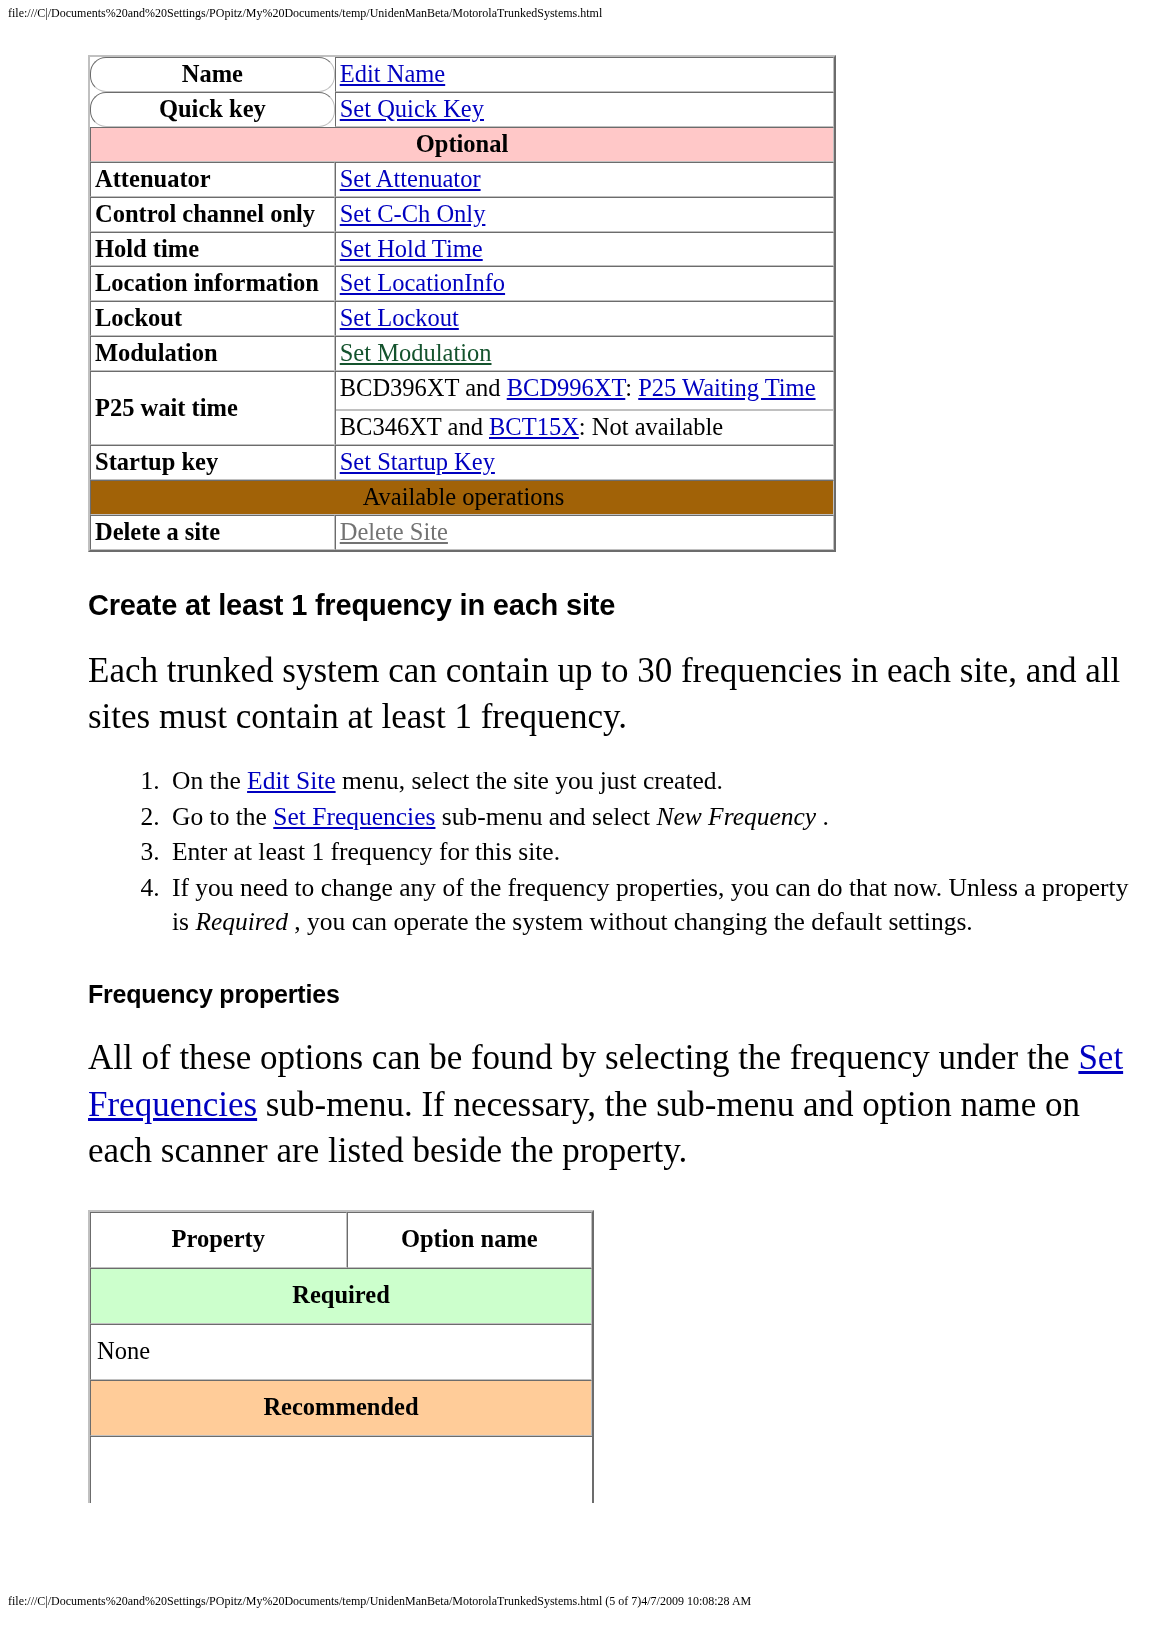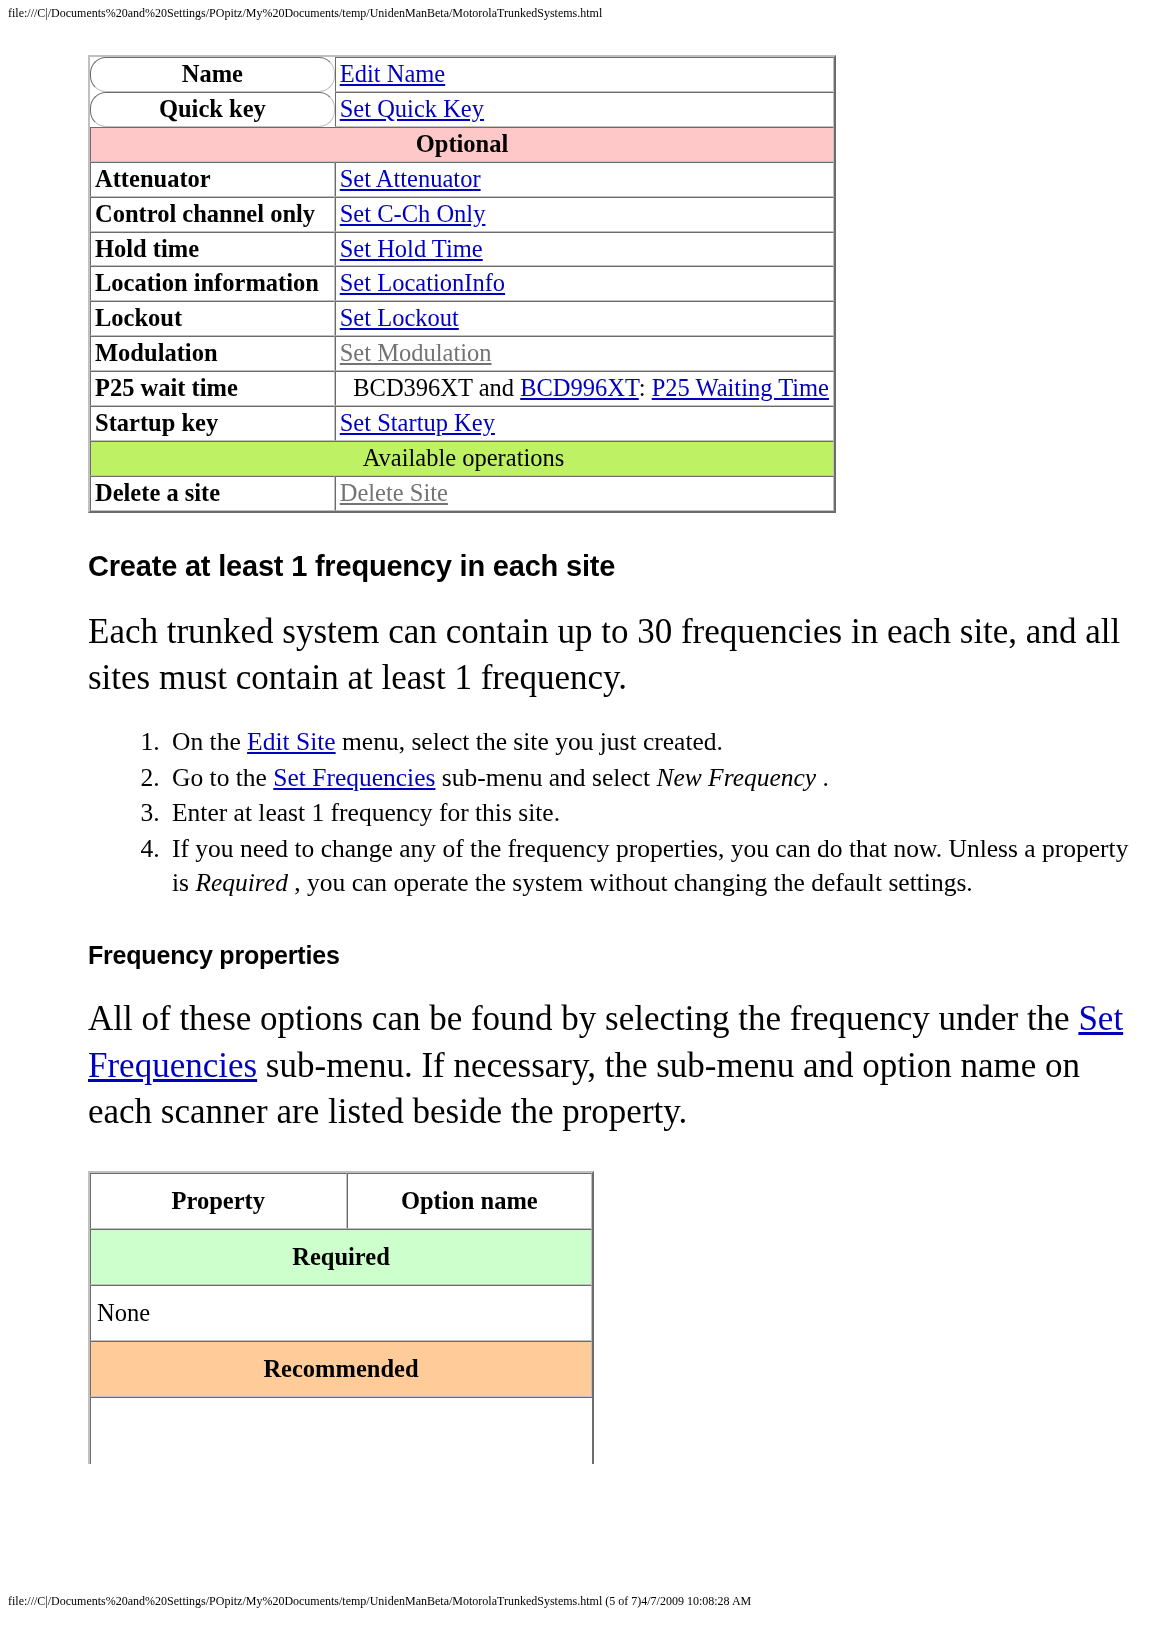--- a/index.html
+++ b/index.html
@@ -69,21 +69,20 @@
   #site-props-table td.band.purple {
     font-weight: normal;
   }
 
   
   table.inner-table {
     border-collapse: separate;
     border-spacing: 0;
     width: 100%;
     border: none;
-    text-align: right;
   }
   table.inner-table td {
     border: none;
     border-bottom: 2px solid #c0c0c0;
     padding: 2px 4px 6px 4px;
     font-size: 24.5px;
   }
   table.inner-table tr:last-child td {
     border-bottom: none;
     padding-bottom: 2px;
@@ -215,46 +214,49 @@
       <tr>
         <td class="prop-name">Lockout</td>
         <td class="prop-val">
           <a href="#" class="doc-link" style="color: rgb(0, 0, 192);">Set Lockout</a>
         </td>
       </tr>
 
       <tr>
         <td class="prop-name">Modulation</td>
         <td class="prop-val">
-          <a href="#" class="doc-link" style="color: #737373;">Set Modulation</a>
+          <a href="#" class="doc-link" style="color: #14532d;">Set Modulation</a>
         </td>
       </tr>
 
       <tr>
         <td class="prop-name">P25 wait time</td>
         <td class="prop-val" style="padding:0;">
           <table class="inner-table">
             <tbody>
               <tr>
                 <td><span>BCD396XT and </span><a href="#" class="doc-link" style="color: rgb(0, 0, 192);">BCD996XT</a><span>: </span><a href="#" class="doc-link" style="color: rgb(0, 0, 192);">P25 Waiting Time</a></td>
               </tr>
+              <tr>
+                <td><span>BC346XT and </span><a href="#" class="doc-link" style="color: rgb(0, 0, 192);">BCT15X</a><span>: Not available</span></td>
+              </tr>
             </tbody>
           </table>
         </td>
       </tr>
 
       <tr>
         <td class="prop-name">Startup key</td>
         <td class="prop-val">
           <a href="#" class="doc-link" style="color: rgb(0, 0, 192);">Set Startup Key</a>
         </td>
       </tr>
 
       <tr>
-        <td class="band purple" colspan="2" id="band-operations" style="background: #bef264; padding-left: 7px;">Available operations</td>
+        <td class="band purple" colspan="2" id="band-operations" style="background: #a16207; padding-left: 7px;">Available operations</td>
       </tr>
 
       <tr>
         <td class="prop-name">Delete a site</td>
         <td class="prop-val">
           <a href="#" class="doc-link" style="color: #737373;">Delete Site</a>
         </td>
       </tr>
     </tbody>
   </table>

